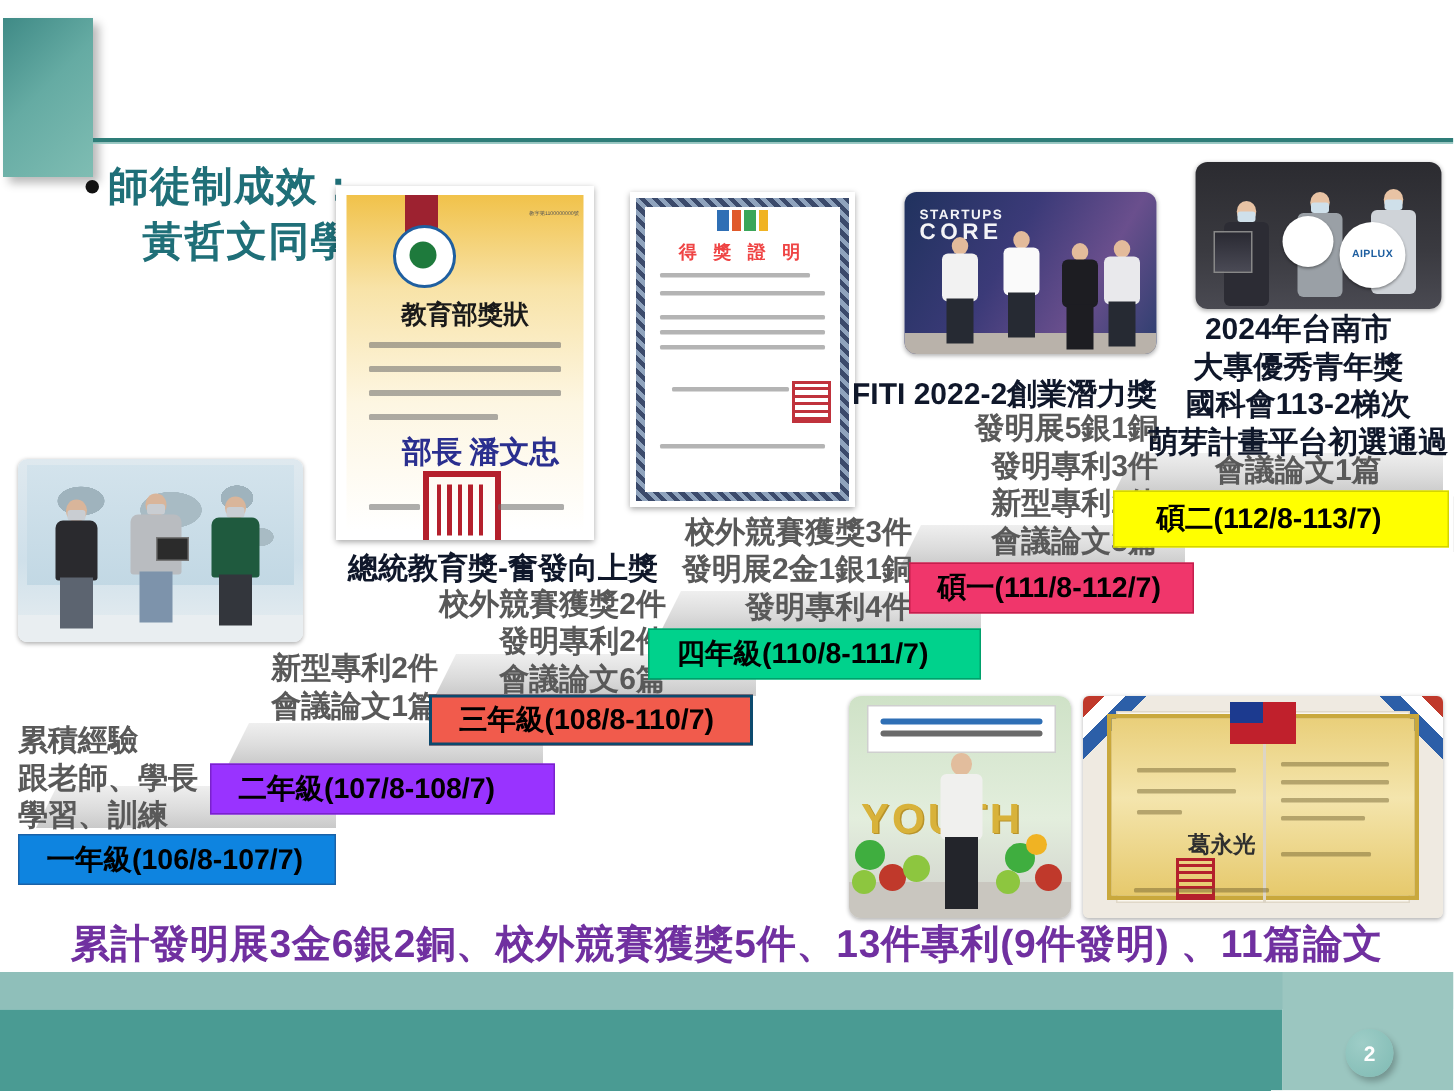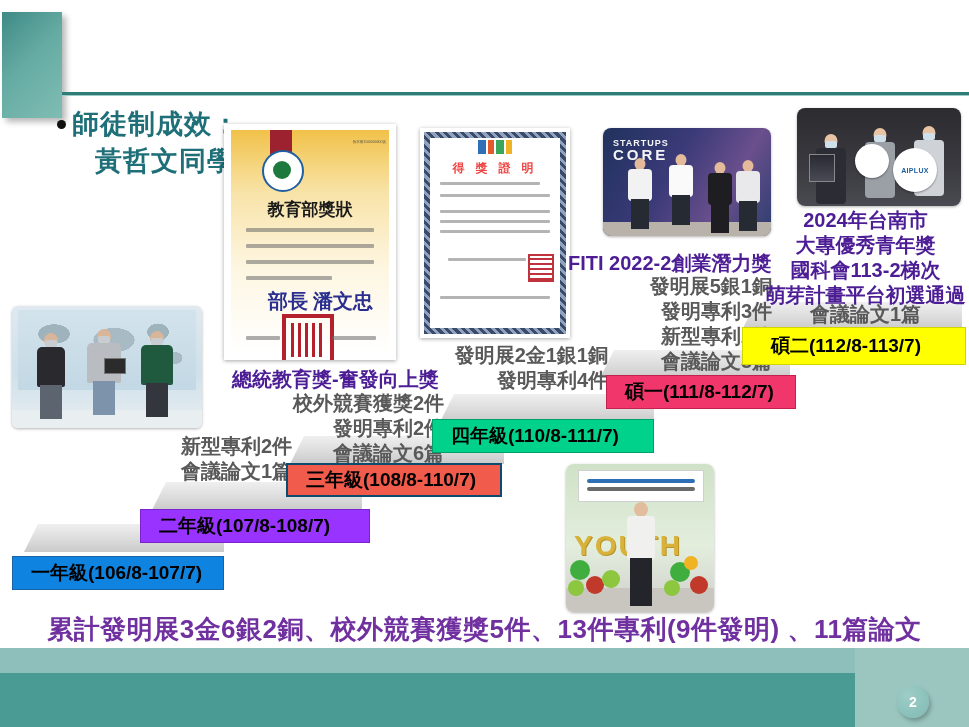--- a/index.html
+++ b/index.html
@@ -217,21 +217,21 @@
   
   .ach{
     position:absolute;color:#595959;font-size:20px;line-height:25px;
     font-weight:bold;white-space:nowrap;letter-spacing:0;
   }
   .ach.r{text-align:right;}
   .ach.c{text-align:center;}
 
   
   .redline{
-    position:absolute;color:#4c1d95;font-size:20px;line-height:25px;font-weight:bold;
+    position:absolute;color:#0f172a;font-size:20px;line-height:25px;font-weight:bold;
     white-space:nowrap;
   }
 
   
   .band{
     position:absolute;
     font-size:19px;font-weight:bold;color:#000;
     display:flex;align-items:center;
     padding-left:18px;
     box-sizing:border-box;
@@ -406,42 +406,68 @@
     <div class="bal" style="left:98px;top:116px;width:16px;height:16px;background:#8dc63f;"></div>
     <div class="bal" style="left:118px;top:92px;width:14px;height:14px;background:#f0b323;"></div>
     <div class="yt">YOUTH</div>
     <div class="p">
         <span class="head"></span>
         <span class="body"></span>
         <span class="legs"></span>
       </div>
   </div>
 
+  <div class="img" id="photo-book">
+    <div class="stripes"></div>
+    <div class="page"></div>
+    <div class="gold"></div>
+    <div class="split"></div>
+    <div class="flag">
+        <i></i>
+      </div>
+    <div class="ln" style="left:36px;top:48px;width:66px;"></div>
+    <div class="ln" style="left:36px;top:62px;width:66px;"></div>
+    <div class="ln" style="left:36px;top:76px;width:30px;"></div>
+    <div class="ln" style="left:132px;top:44px;width:72px;"></div>
+    <div class="ln" style="left:132px;top:56px;width:72px;"></div>
+    <div class="ln" style="left:132px;top:68px;width:72px;"></div>
+    <div class="ln" style="left:132px;top:80px;width:56px;"></div>
+    <div class="ln" style="left:132px;top:104px;width:60px;"></div>
+    <div class="sign">葛永光</div>
+    <div class="stamp"></div>
+    <div class="ln" style="left:34px;top:128px;width:90px;"></div>
+  </div>
 
   <div class="ribbon" style="left:24px;top:524px;width:200px;height:28px;clip-path:polygon(14px 0,200px 0,200px 28px,0 28px);"></div>
   <div class="ribbon" style="left:152px;top:482px;width:210px;height:28px;clip-path:polygon(14px 0,210px 0,210px 28px,0 28px);"></div>
   <div class="ribbon" style="left:290px;top:436px;width:214px;height:28px;clip-path:polygon(14px 0,214px 0,214px 28px,0 28px);"></div>
   <div class="ribbon" style="left:440px;top:394px;width:214px;height:28px;clip-path:polygon(14px 0,214px 0,214px 28px,0 28px);"></div>
   <div class="ribbon" style="left:600px;top:350px;width:190px;height:28px;clip-path:polygon(14px 0,190px 0,190px 28px,0 28px);"></div>
   <div class="ribbon" style="left:742px;top:302px;width:220px;height:28px;clip-path:polygon(14px 0,220px 0,220px 28px,0 28px);"></div>
 
+  <div class="ach" style="left:12px;top:482px;">
+    <div>累積經驗</div>
+    <div>跟老師、學長</div>
+    <div>學習、訓練</div>
+  </div>
 
   <div class="ach r" style="left:150px;top:434px;width:142px;">
     <div>新型專利2件</div>
     <div>會議論文1篇</div>
   </div>
 
   <div class="redline" style="left:232px;top:367px;">總統教育獎-奮發向上獎</div>
   <div class="ach r" style="left:232px;top:391px;width:212px;">
     <div>校外競賽獲獎2件</div>
     <div>發明專利2件</div>
     <div>會議論文6篇</div>
   </div>
 
   <div class="ach r" style="left:398px;top:343px;width:210px;">
+    <div>校外競賽獲獎3件</div>
     <div>發明展2金1銀1銅</div>
     <div>發明專利4件</div>
   </div>
 
   <div class="redline" style="left:568px;top:251px;">FITI 2022-2創業潛力獎</div>
   <div class="ach r" style="left:560px;top:274px;width:212px;">
     <div>發明展5銀1銅</div>
     <div>發明專利3件</div>
     <div>新型專利2件</div>
     <div>會議論文3篇</div>

